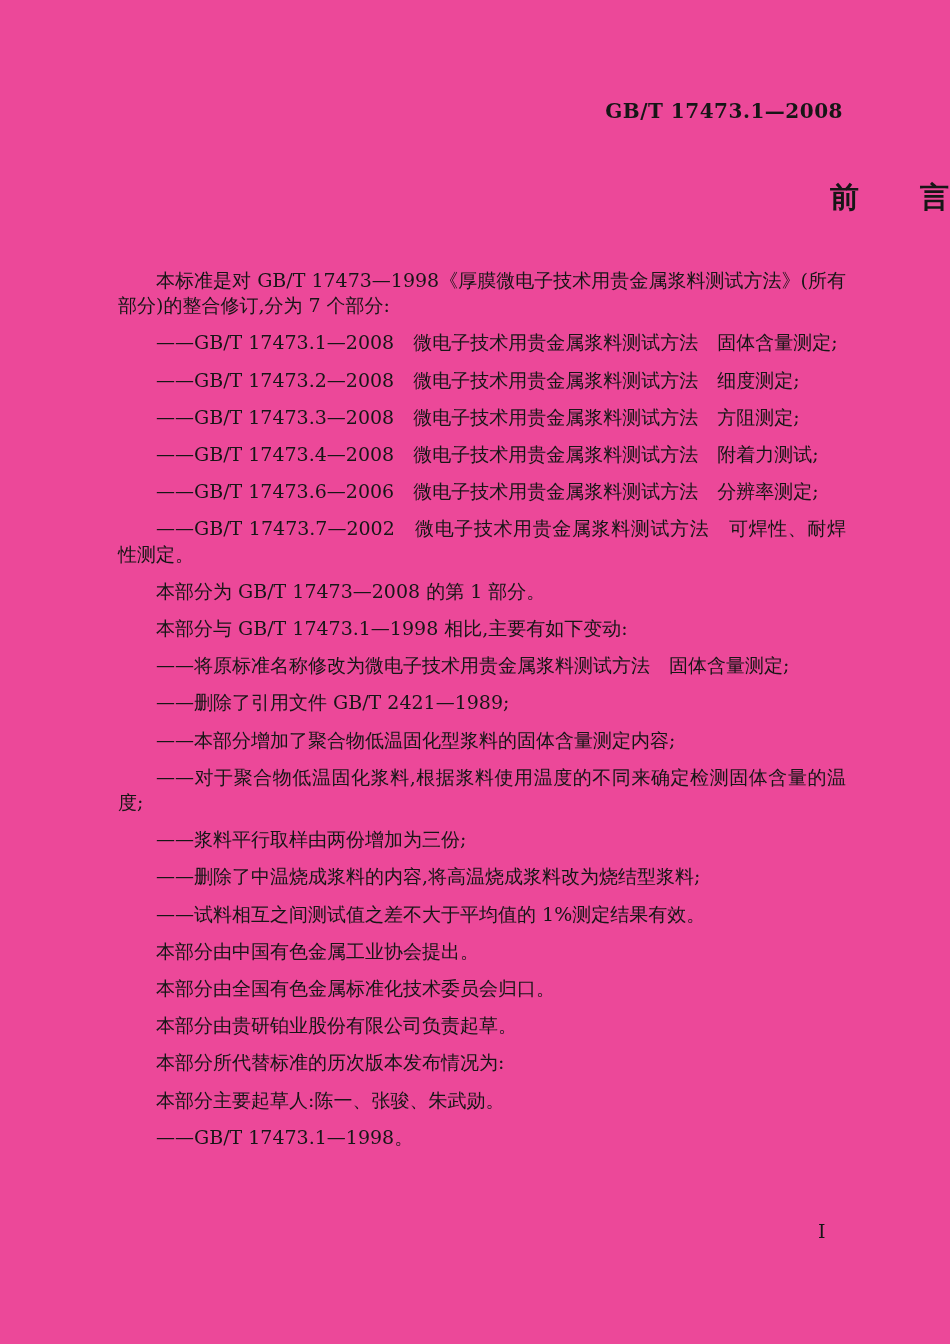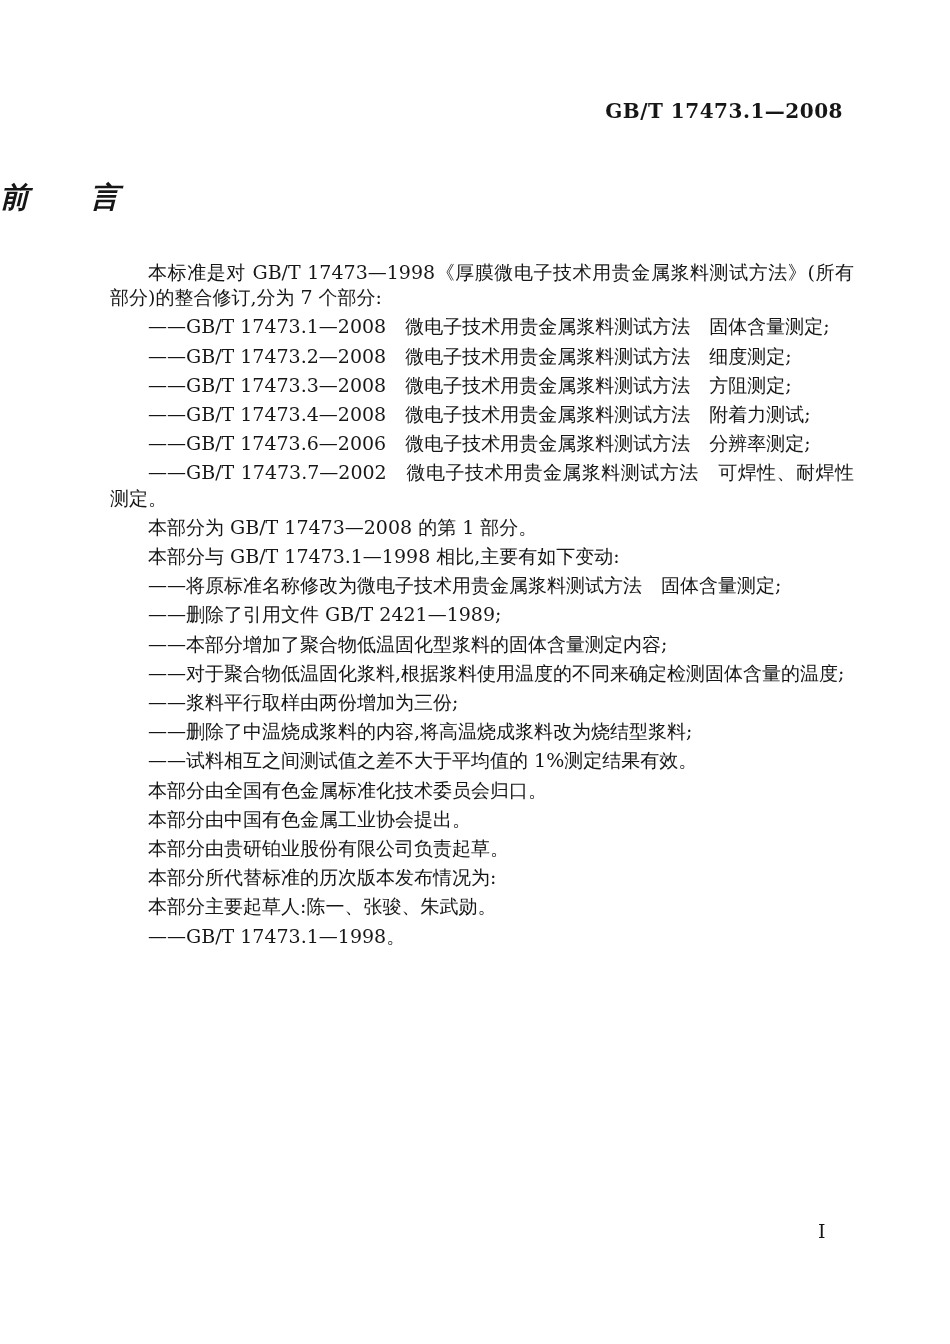--- a/index.html
+++ b/index.html
@@ -5,21 +5,21 @@
   html, body {
     margin: 0;
     padding: 0;
     background: #e8e8e8;
   }
   .page {
     position: relative;
     width: 950px;
     height: 1344px;
     margin: 0 auto;
-    background: #ffffff;
+    background: #ec4899;
     color: #161616;
     font-family: "DejaVu Serif", "Liberation Serif", serif;
     overflow: hidden;
   }
   .doc-header {
     position: absolute;
     top: 99px;
     left: 0;
     right: 107px;
     text-align: right;
@@ -27,37 +27,36 @@
     font-weight: bold;
     letter-spacing: 0.5px;
     white-space: nowrap;
   }
   .doc-title {
     position: absolute;
     top: 178px;
     left: 0;
     width: 100%;
     margin: 0;
-    text-align: left;
+    text-align: right;
     font-size: 29px;
     font-weight: bold;
     letter-spacing: 1px;
-    font-style: italic;
   }
   .content {
     position: absolute;
     left: 106px;
     top: 256px;
     width: 752px;
     font-size: 19px;
     line-height: 25.2px;
     text-align: justify;
   }
   .content p.line {
-    margin: 4px;
+    margin: 12px;
     padding: 0;
     text-indent: 2em;
   }
   .page-number {
     position: absolute;
     left: 818px;
     top: 1220px;
     font-size: 19px;
   }
 </style>
@@ -80,22 +79,22 @@
     <p class="line">——GB/T 17473.7—2002　微电子技术用贵金属浆料测试方法　可焊性、耐焊性测定。</p>
     <p class="line">本部分为 GB/T 17473—2008 的第 1 部分。</p>
     <p class="line">本部分与 GB/T 17473.1—1998 相比,主要有如下变动:</p>
     <p class="line">——将原标准名称修改为微电子技术用贵金属浆料测试方法　固体含量测定;</p>
     <p class="line">——删除了引用文件 GB/T 2421—1989;</p>
     <p class="line">——本部分增加了聚合物低温固化型浆料的固体含量测定内容;</p>
     <p class="line">——对于聚合物低温固化浆料,根据浆料使用温度的不同来确定检测固体含量的温度;</p>
     <p class="line">——浆料平行取样由两份增加为三份;</p>
     <p class="line">——删除了中温烧成浆料的内容,将高温烧成浆料改为烧结型浆料;</p>
     <p class="line">——试料相互之间测试值之差不大于平均值的 1%测定结果有效。</p>
+    <p class="line">本部分由中国有色金属工业协会提出。</p>
     <p class="line">本部分由全国有色金属标准化技术委员会归口。</p>
-    <p class="line">本部分由中国有色金属工业协会提出。</p>
     <p class="line">本部分由贵研铂业股份有限公司负责起草。</p>
     <p class="line">本部分所代替标准的历次版本发布情况为:</p>
     <p class="line">本部分主要起草人:陈一、张骏、朱武勋。</p>
     <p class="line">——GB/T 17473.1—1998。</p>
   </div>
 
   <div class="page-number">I</div>
 
 </div>
 

